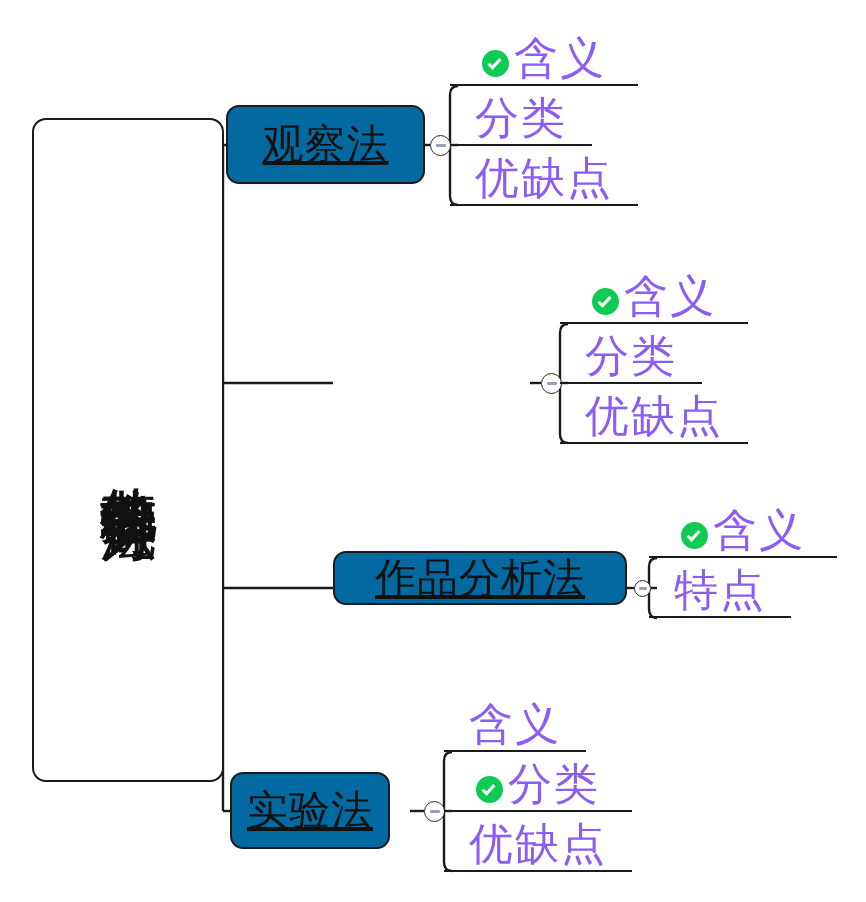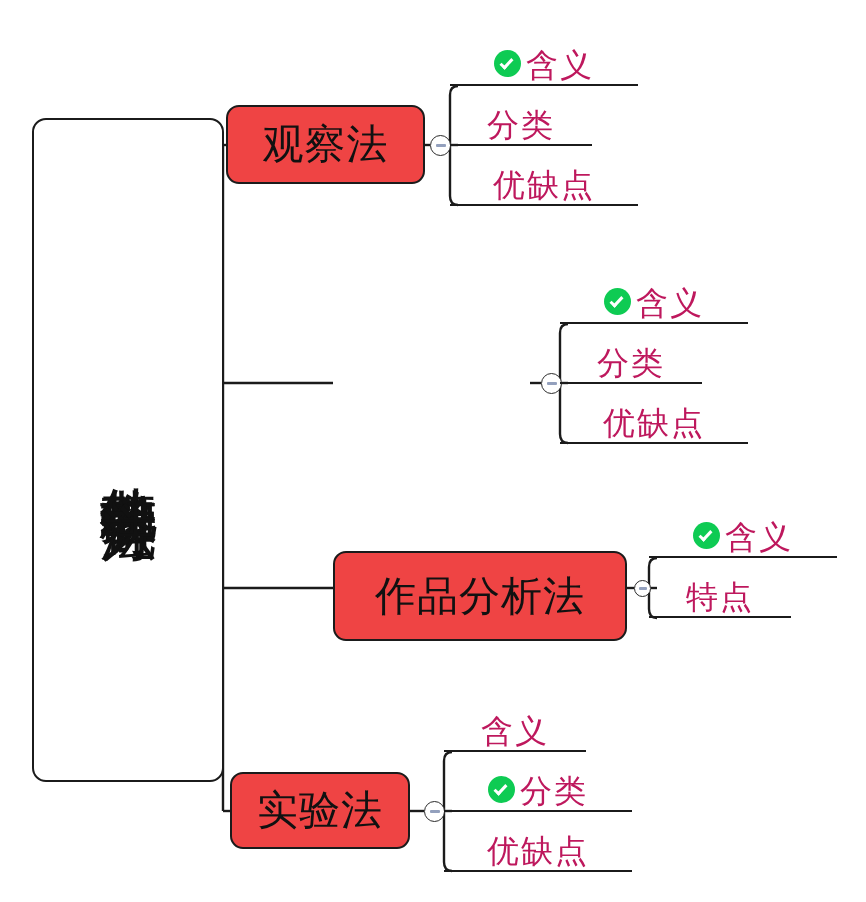--- a/index.html
+++ b/index.html
@@ -51,26 +51,27 @@
     letter-spacing: 2px;
     white-space: nowrap;
     color: #111111;
   }
 
   
   .branch-node {
     position: absolute;
     border: 2.4px solid #1b1b1b;
     border-radius: 13px;
-    background: #ef4444;
+    background: #0369a1;
     box-sizing: border-box;
     display: flex;
     align-items: center;
     justify-content: center;
     white-space: nowrap;
+    text-decoration: underline;
   }
   .branch-label {
     font-size: 41px;
     line-height: 1;
     letter-spacing: 1px;
     color: #111111;
   }
 
   
   .toggle {
@@ -105,24 +106,24 @@
     position: absolute;
     display: flex;
     align-items: flex-end;
     white-space: nowrap;
     box-sizing: border-box;
     border-bottom: 2.6px solid #1b1b1b;
     padding-bottom: 1px;
     justify-content: center;
   }
   .leaf-text {
-    font-size: 32px;
+    font-size: 44px;
     line-height: 1.06;
     letter-spacing: 2px;
-    color: #be185d;
+    color: #8b5cf6;
   }
   .check-icon {
     display: inline-block;
     width: 27px;
     height: 27px;
     min-width: 27px;
     border-radius: 50%;
     background: #0ecb53;
     position: relative;
     margin-right: 5px;
@@ -212,36 +213,36 @@
     <span class="check-icon"></span>
     <span class="leaf-text">含义</span>
   </div>
   <div class="leaf" style="left:560px; top:329px; width:142px; height:55px;">
     <span class="leaf-text">分类</span>
   </div>
   <div class="leaf" style="left:560px; top:389px; width:188px; height:55px;">
     <span class="leaf-text">优缺点</span>
   </div>
 
-  <div class="branch-node" style="left:333px; top:551px; width:294px; height:90px;">
+  <div class="branch-node" style="left:333px; top:551px; width:294px; height:54px;">
     <span class="branch-label">作品分析法</span>
   </div>
   <div class="toggle small" style="left:634px; top:580px;">
     <span class="bar"></span>
   </div>
 
   <div class="leaf" style="left:649px; top:503px; width:188px; height:55px;">
     <span class="check-icon"></span>
     <span class="leaf-text">含义</span>
   </div>
   <div class="leaf" style="left:649px; top:563px; width:142px; height:55px;text-align:right;">
     <span class="leaf-text">特点</span>
   </div>
 
-  <div class="branch-node" style="left:230px; top:772px; width:180px; height:77px;">
+  <div class="branch-node" style="left:230px; top:772px; width:160px; height:77px;">
     <span class="branch-label">实验法</span>
   </div>
   <div class="toggle" style="left:424px; top:801px;">
     <span class="bar"></span>
   </div>
 
   <div class="leaf" style="left:444px; top:697px; width:142px; height:55px;">
     <span class="leaf-text">含义</span>
   </div>
   <div class="leaf" style="left:444px; top:757px; width:188px; height:55px;">

